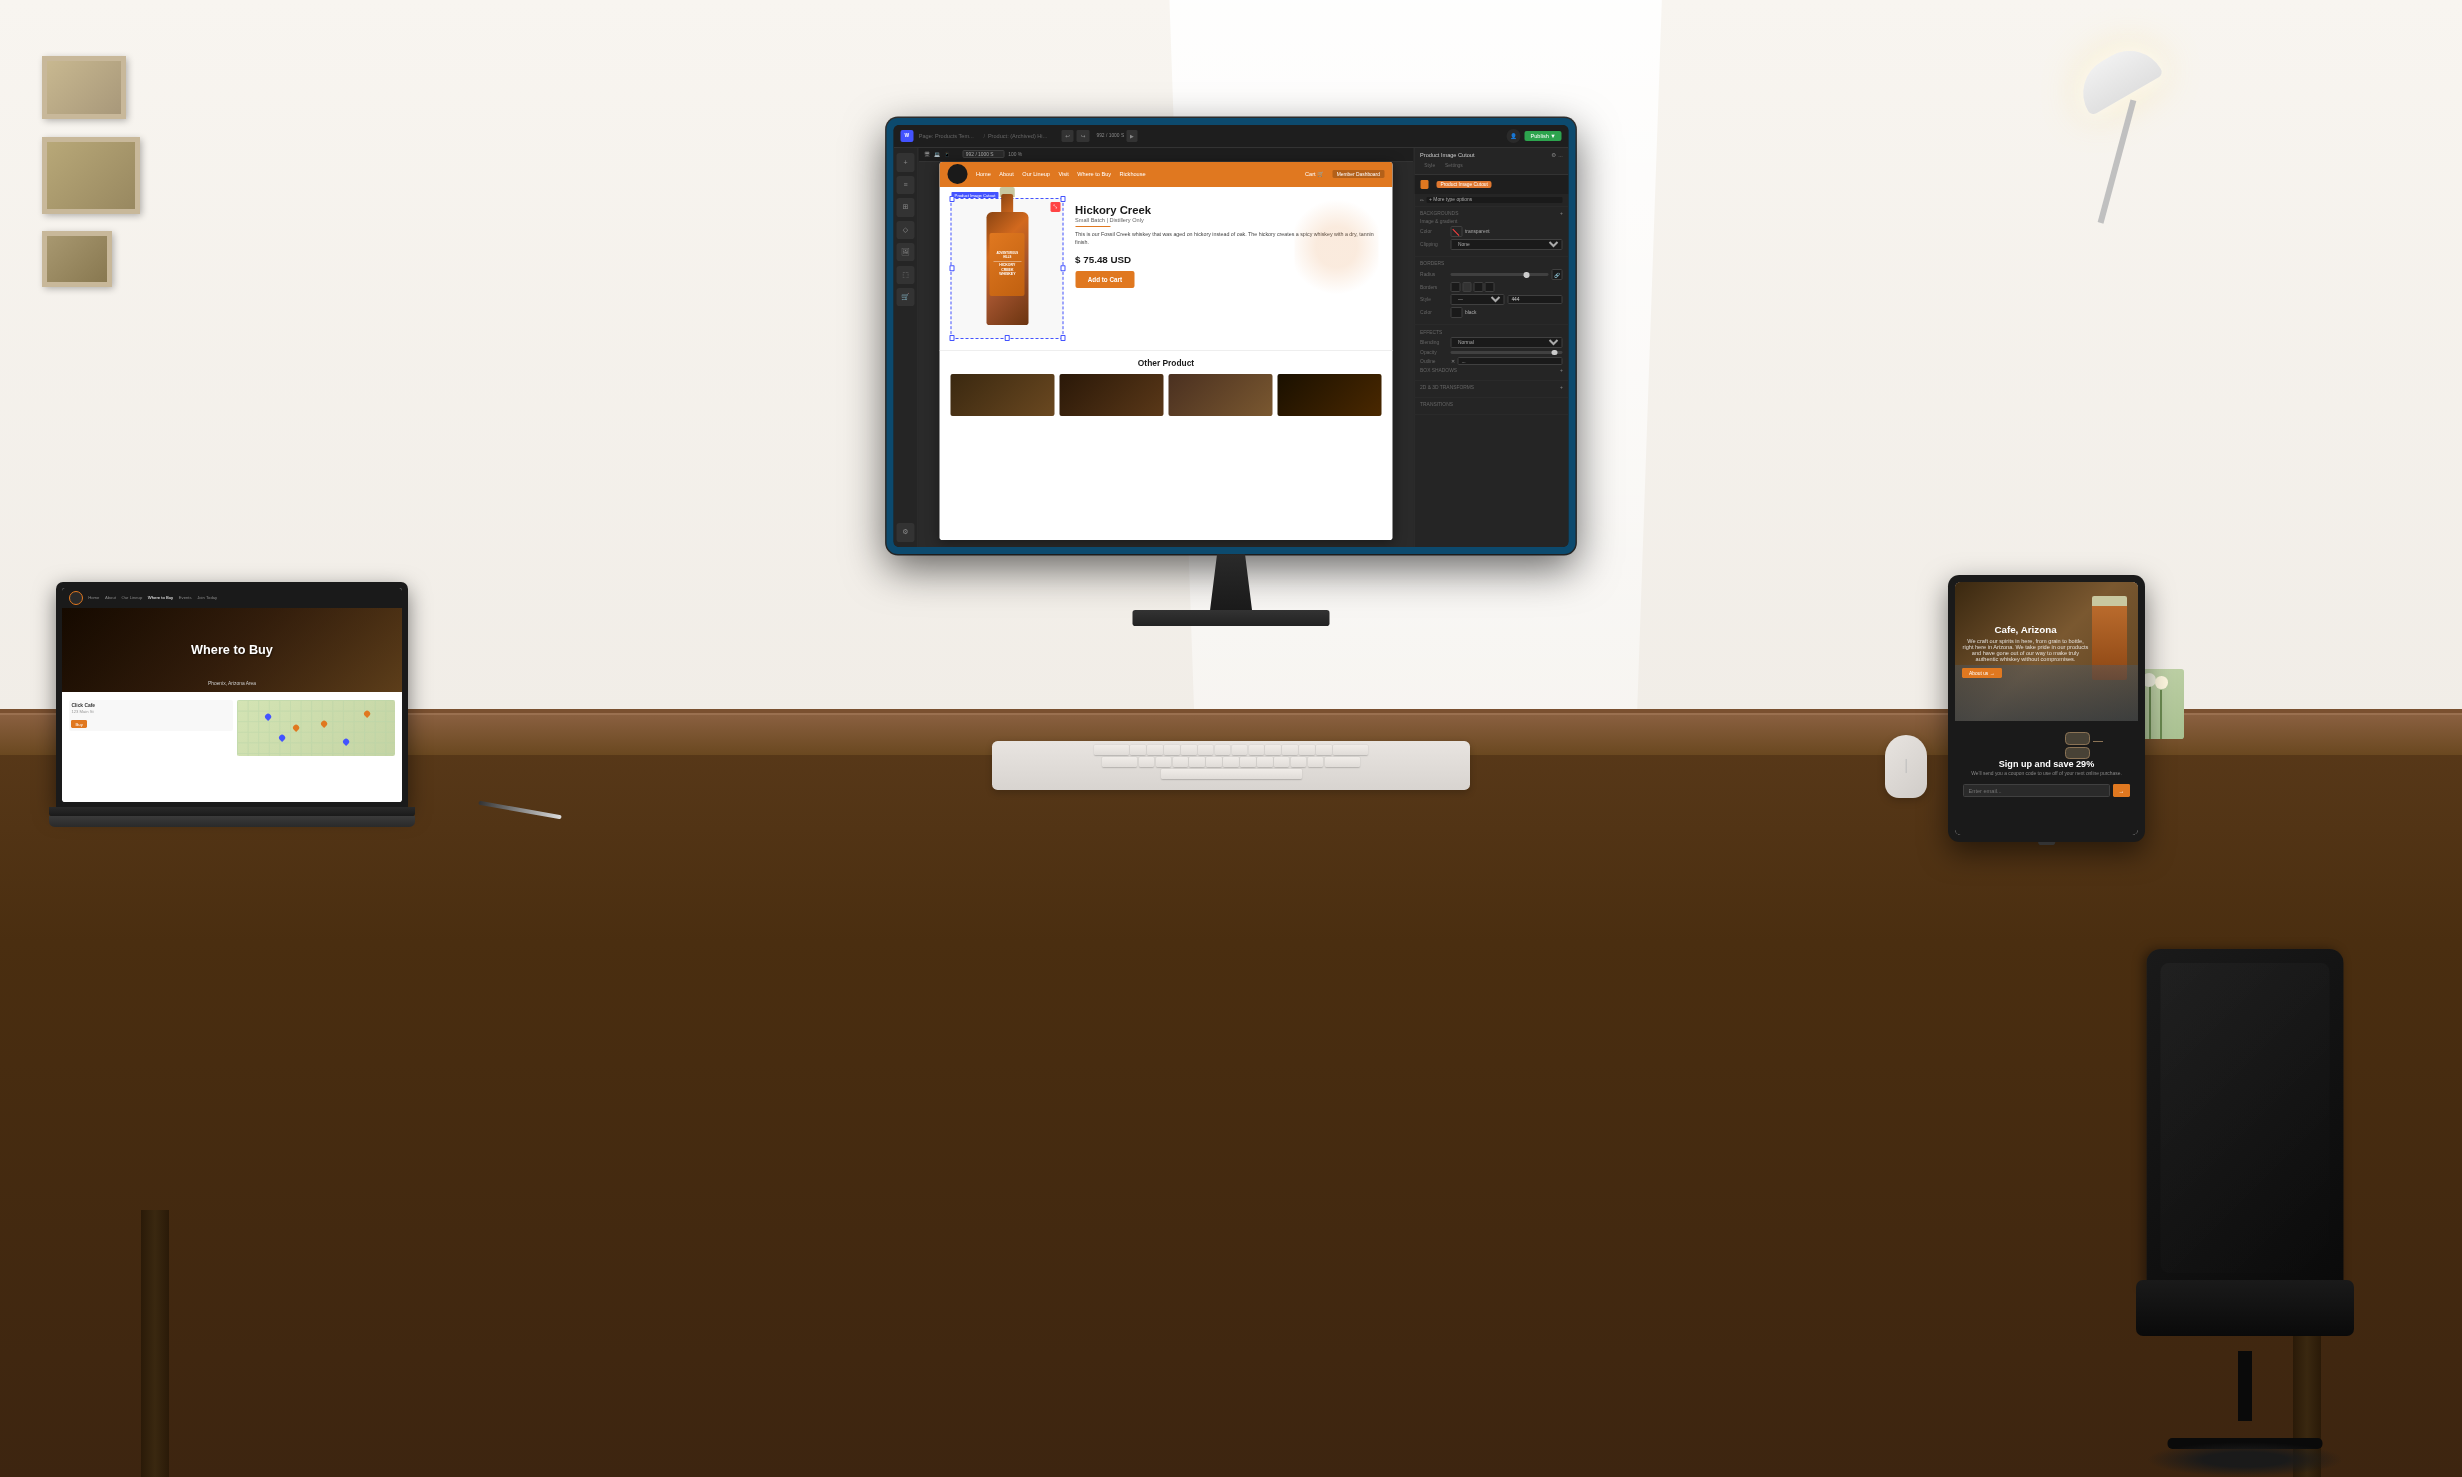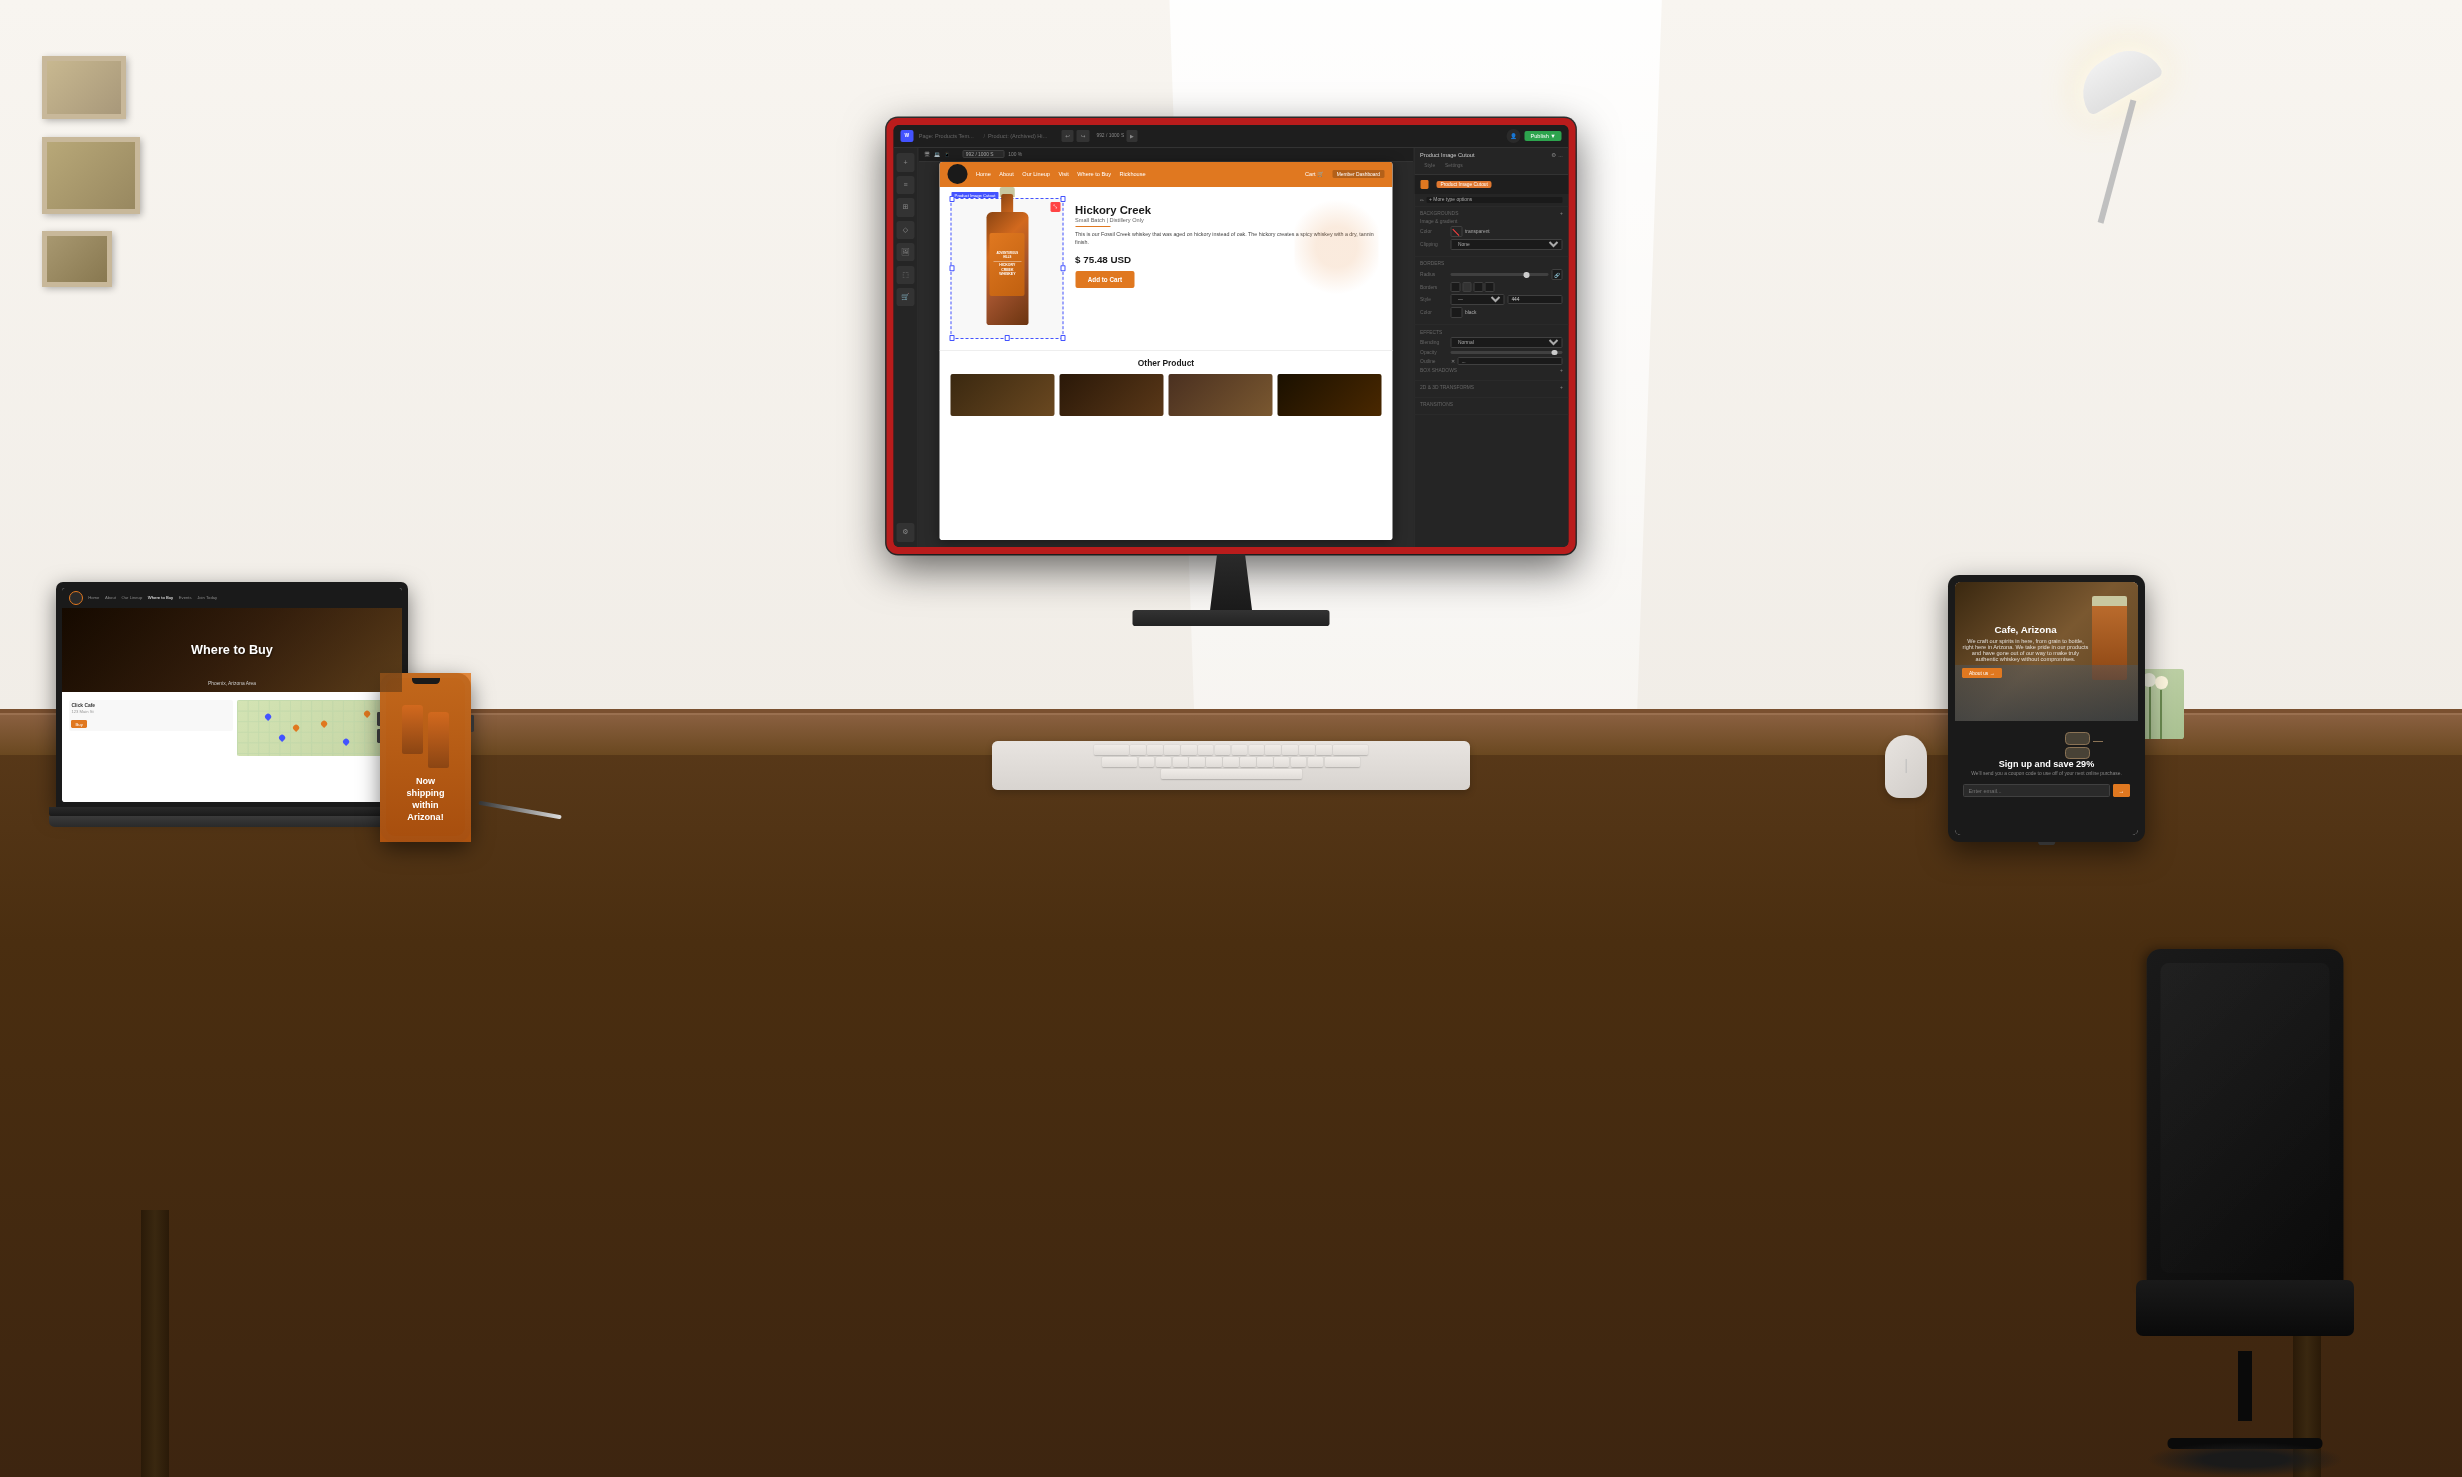--- a/index.html
+++ b/index.html
@@ -199,21 +199,21 @@
       position: absolute;
       top: 8%;
       left: 50%;
       transform: translateX(-50%);
       width: 689px;
     }
 
     .monitor-screen-outer {
       width: 689px;
       height: 436px;
-      background: #b91c1c;
+      background: #0c4a6e;
       border-radius: 11.3px;
       padding: 7px;
       box-shadow: 0 14px 42px rgba(0,0,0,0.6), 0 0 0 1.4px #333;
     }
 
     .monitor-screen {
       width: 100%;
       height: 100%;
       background: #1e1e1e;
       border-radius: 5.6px;
@@ -1488,43 +1488,20 @@
               </div>
             </div>
           </div>
         </div>
       </div>
     </div>
     <div class="laptop-hinge"></div>
     <div class="laptop-base"></div>
   </div>
 
-  <div class="phone">
-    <div class="phone-outer">
-      <div class="phone-notch"></div>
-      <div class="phone-screen">
-        <div class="phone-content">
-
-          <div style="position:absolute;inset:0;background:linear-gradient(180deg,#e07820 0%,#c05a10 100%);opacity:0.85;"></div>
-          <div style="position:relative;z-index:2;display:flex;flex-direction:column;align-items:center;justify-content:center;height:100%;padding:14px 7px 7px;">
-
-            <div class="phone-bottles">
-              <div class="phone-bottle-img"></div>
-              <div class="phone-bottle-img" style="height:56px;margin-top:7px;"></div>
-            </div>
-            <div class="phone-hero-text">Now shipping within Arizona!</div>
-          </div>
-        </div>
-      </div>
-    </div>
-
-    <div style="position:absolute;right:-2.8px;top:42px;width:2.8px;height:17.6px;background:#333;border-radius:0 1.4px 1.4px 0;"></div>
-    <div style="position:absolute;left:-2.8px;top:39px;width:2.8px;height:14px;background:#333;border-radius:1.4px 0 0 1.4px;"></div>
-    <div style="position:absolute;left:-2.8px;top:56px;width:2.8px;height:14px;background:#333;border-radius:1.4px 0 0 1.4px;"></div>
-  </div>
 
   <div class="tablet">
     <div class="tablet-outer">
       <div class="tablet-screen">
         <div class="tablet-content">
 
           <div class="tablet-hero">
             <div style="position:absolute;inset:0;background:linear-gradient(135deg,#3a2810 0%,#7a5830 50%,#5a4020 100%);"></div>
 
             <div class="tablet-bottle-img">

